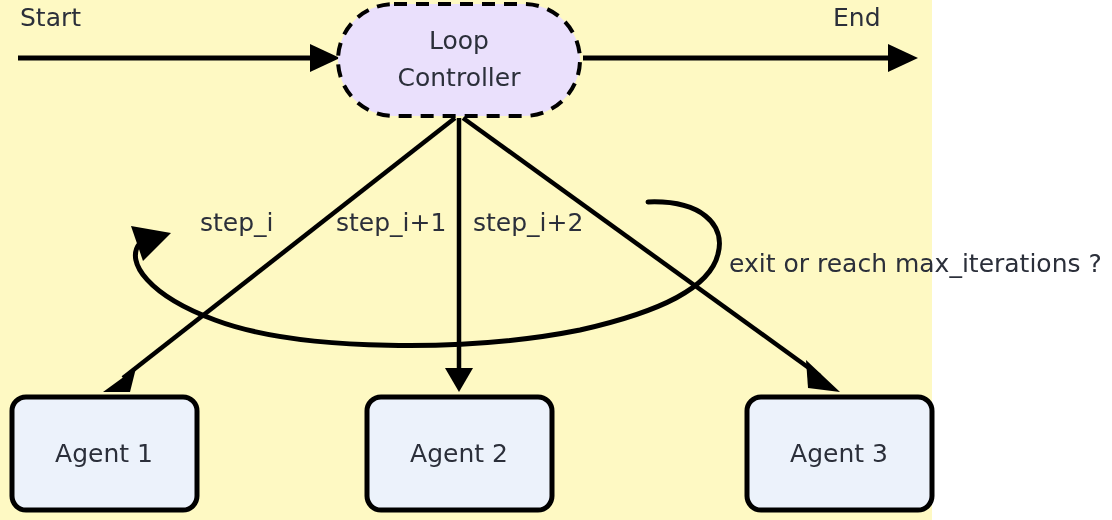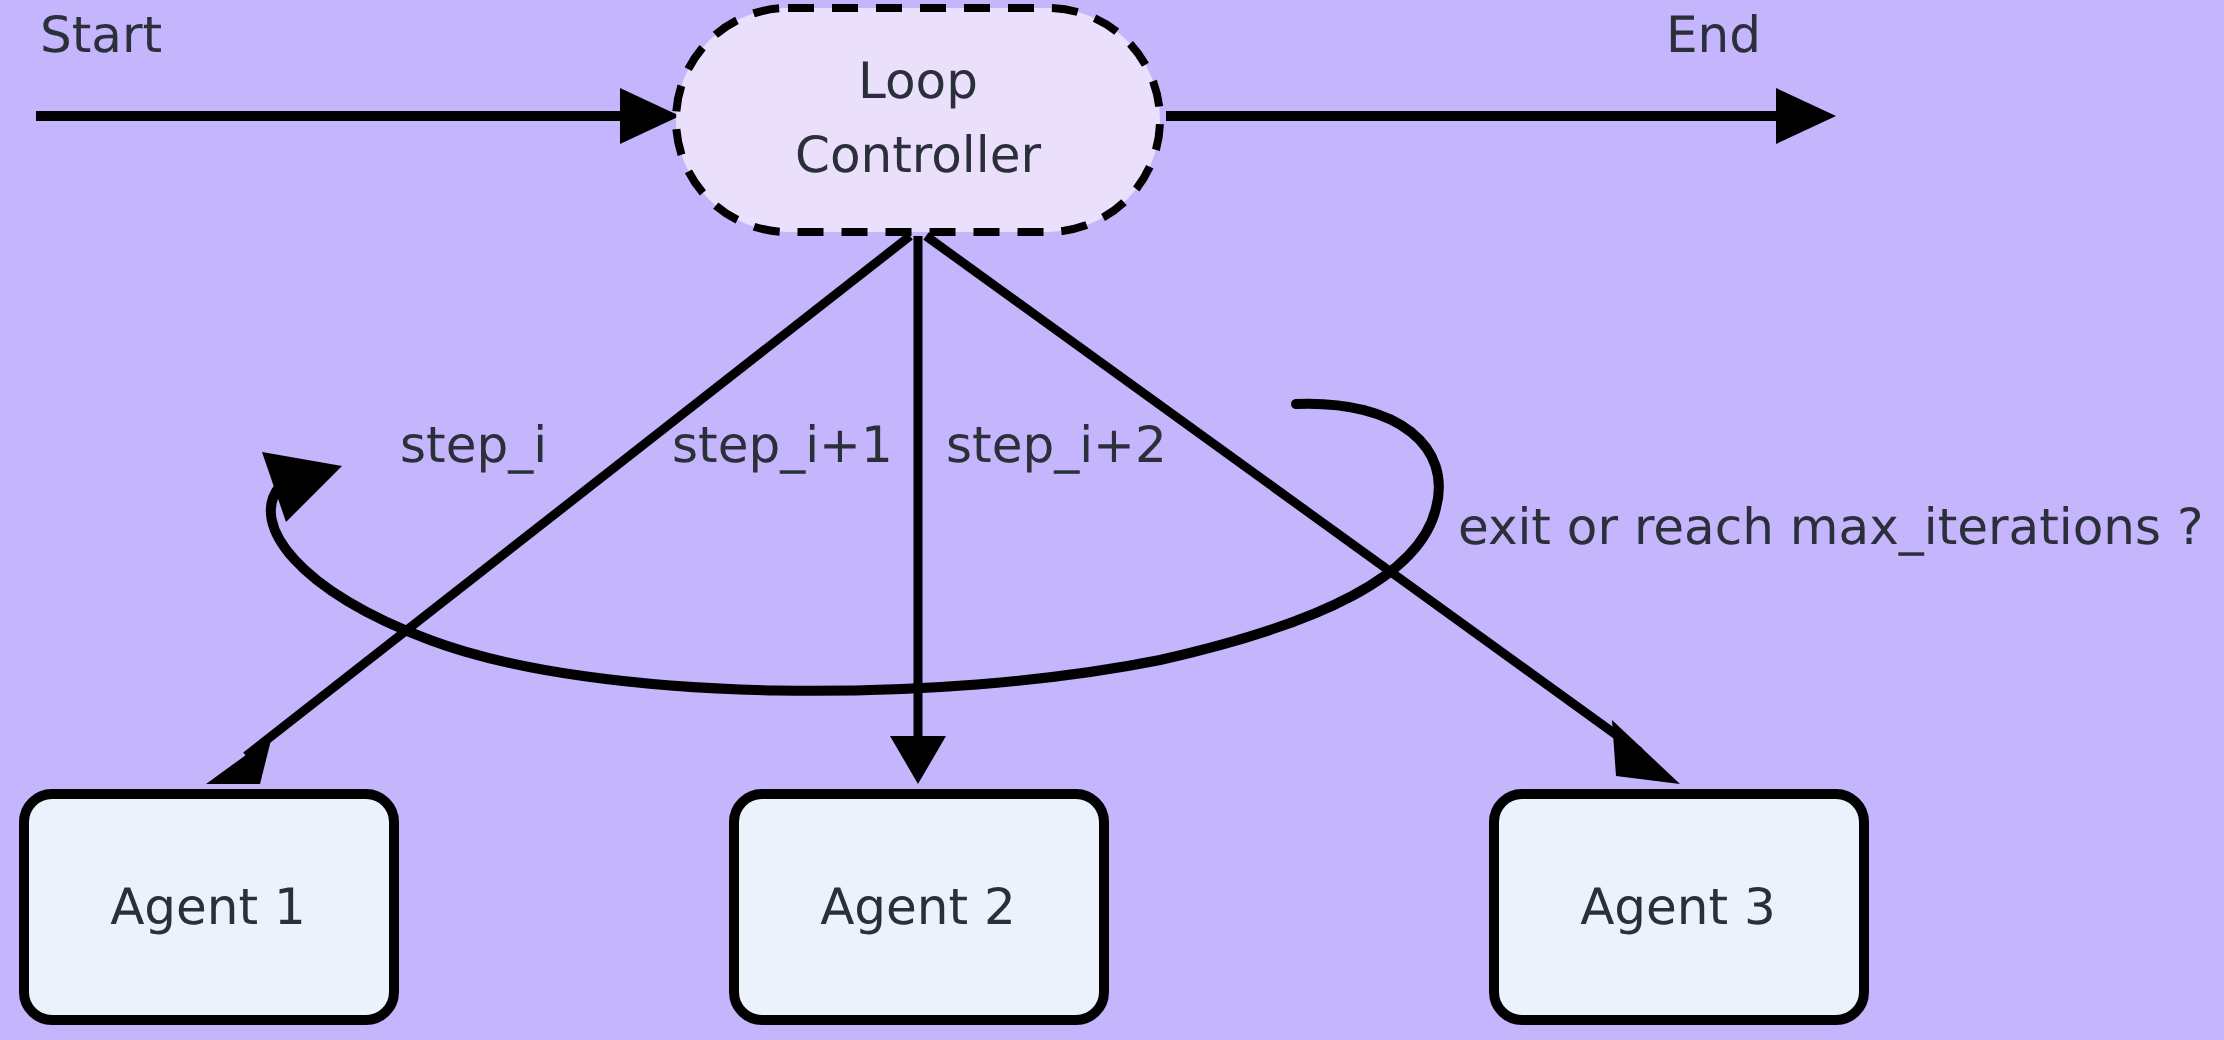--- a/index.html
+++ b/index.html
@@ -8,23 +8,23 @@
     background: #ffffff;
   }
   body {
     width: 1112px;
     height: 520px;
     overflow: hidden;
     font-family: "DejaVu Sans", "Liberation Sans", sans-serif;
   }
   #diagram-root {
     position: relative;
-    width: 1112px;
+    width: 932px;
     height: 520px;
-    background: #c4b5fd;
+    background: #fef9c3;
   }
   svg.diagram-canvas {
     display: block;
     width: 1112px;
     height: 520px;
   }
   .node-label {
     font-family: "DejaVu Sans", "Liberation Sans", sans-serif;
     font-size: 25px;
     fill: #2b2f3a;

